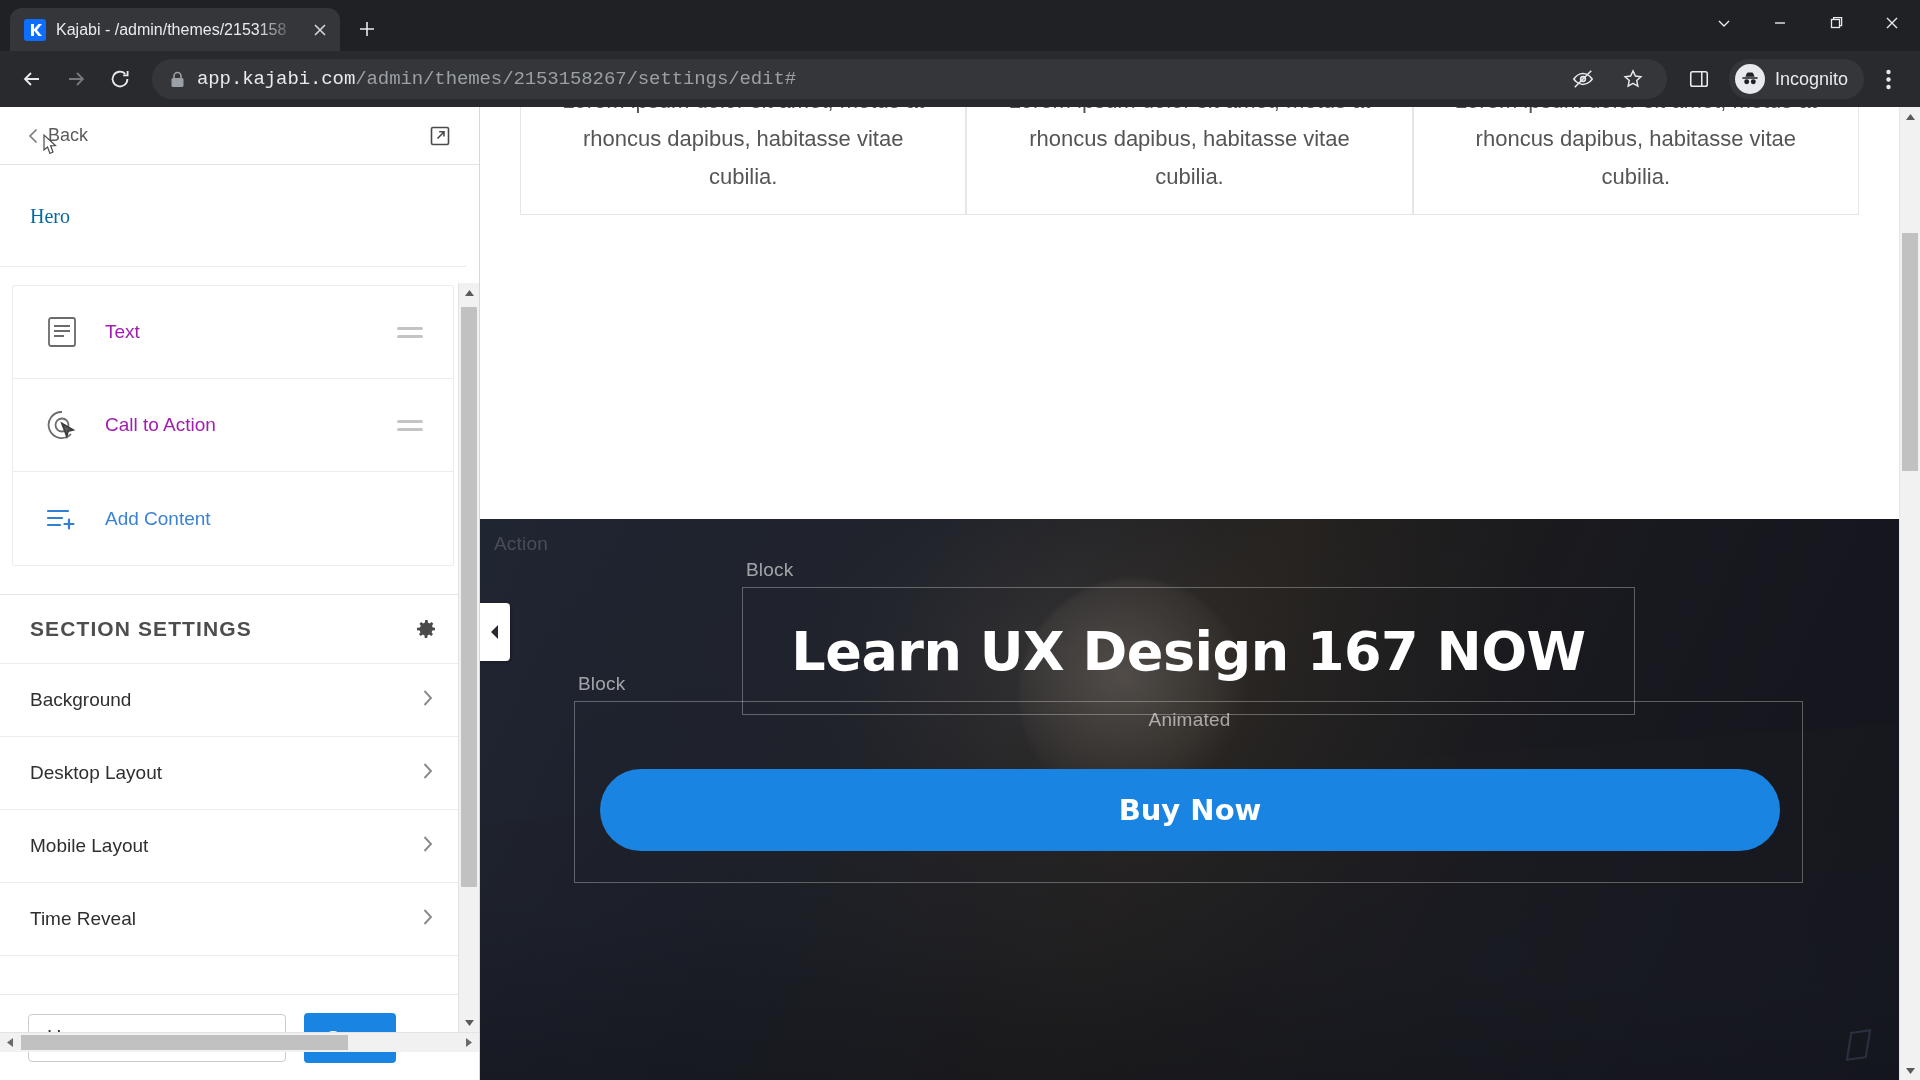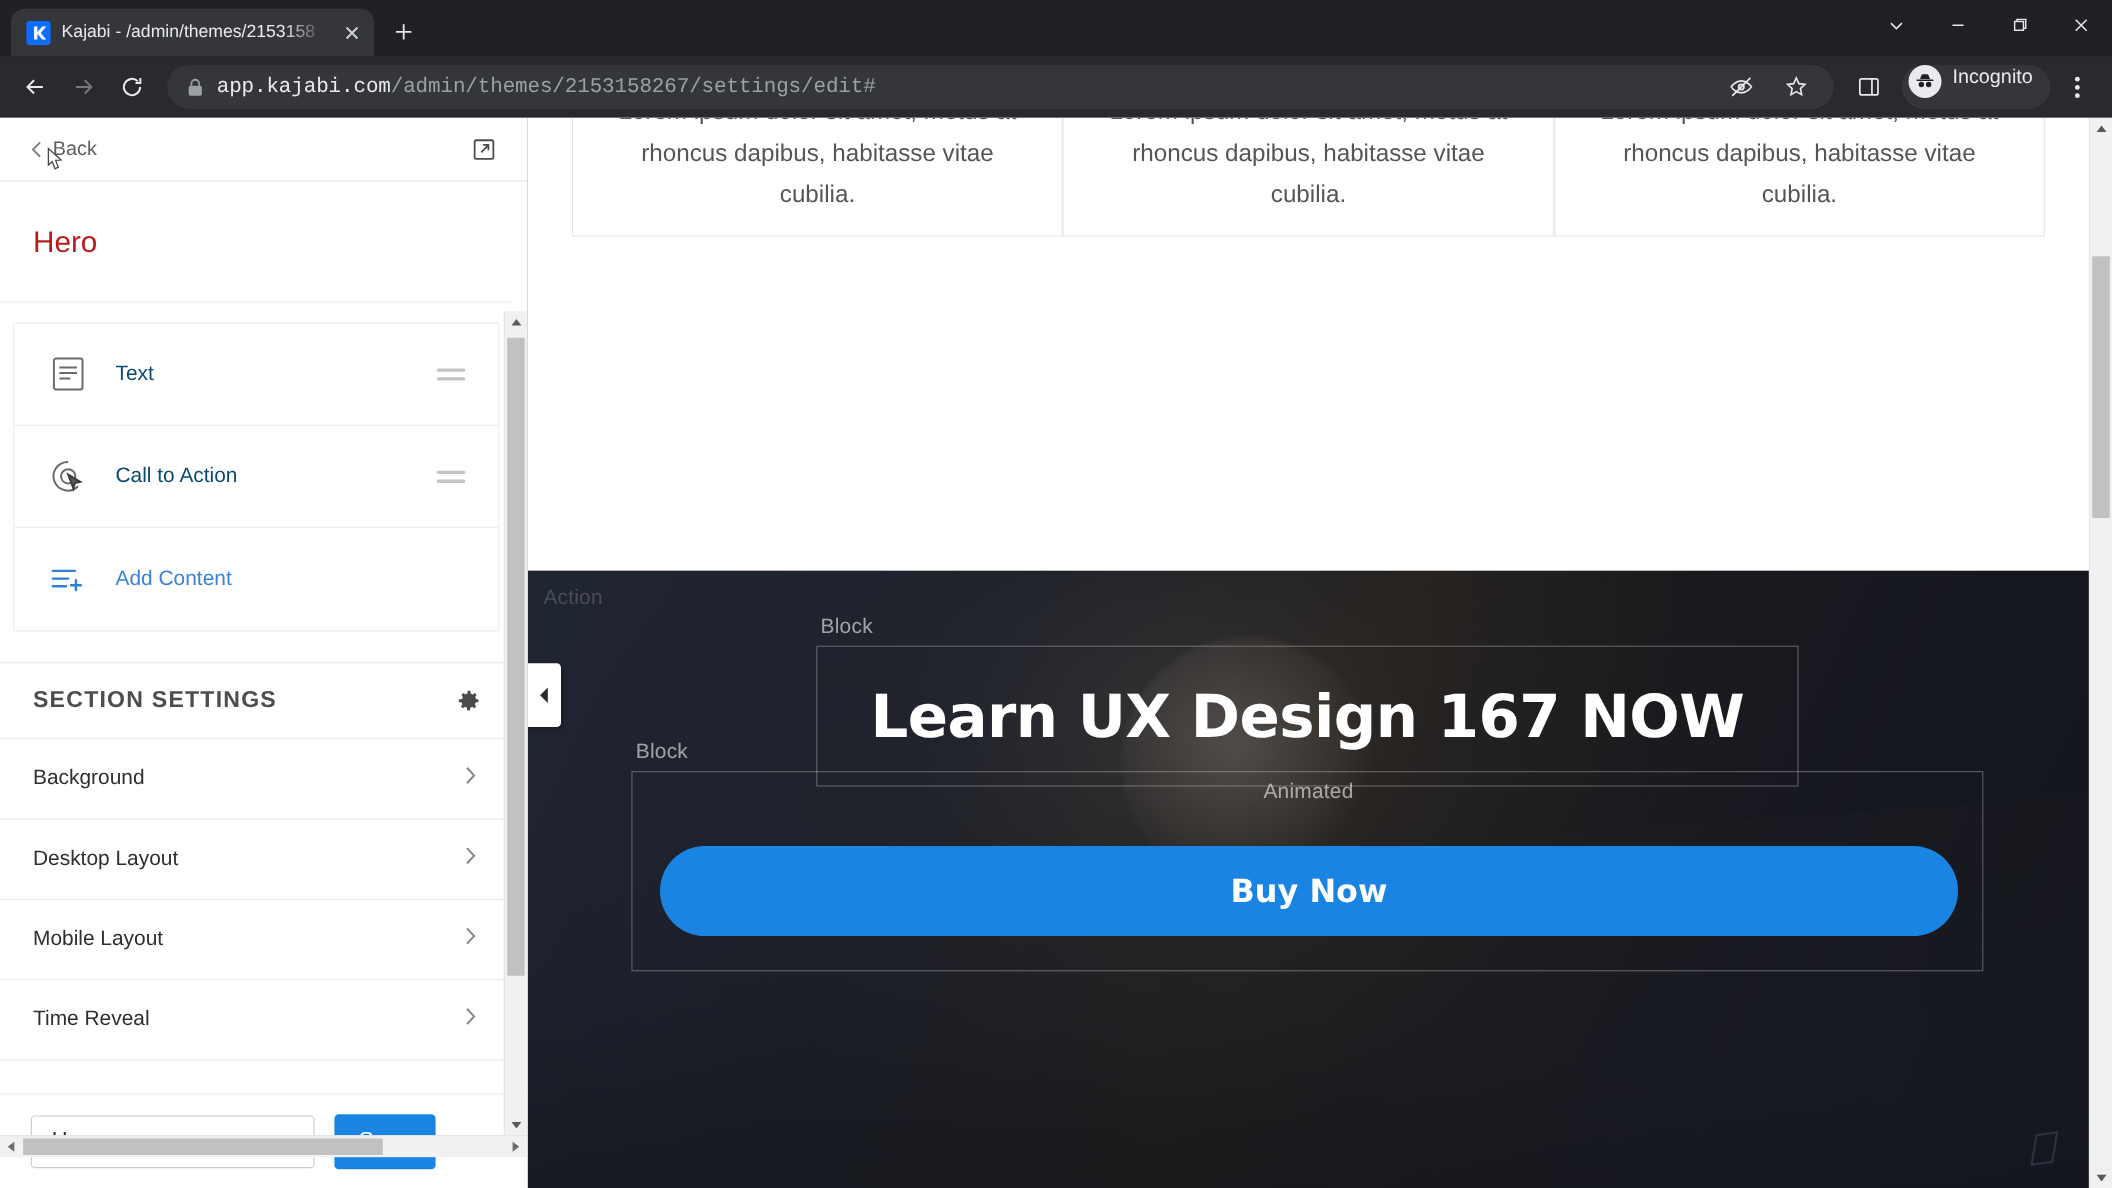--- a/index.html
+++ b/index.html
@@ -60,21 +60,21 @@
     flex: 1; height: 40px; background: #35363a; border-radius: 20px;
     display: flex; align-items: center; padding: 0 14px 0 18px; margin: 0 8px;
     gap: 12px; min-width: 0; font-family: Liberation Mono, monospace;
   }
   .omnibox .url { font-size: 19px; color: #9aa0a6; white-space: nowrap; overflow: hidden;
                   flex: 1; letter-spacing: -0.1px; }
   .omnibox .url b { color: #e8eaed; font-weight: 400; }
   .lock { color: #9aa0a6; flex: 0 0 auto; display: flex; align-items: center; }
   .omni-right { display: flex; align-items: center; gap: 10px; flex: 0 0 auto; }
   .incog-chip {
-    display: flex; align-items: flex-start; gap: 10px; height: 40px; padding: 0 16px 0 6px;
+    display: flex; align-items: center; gap: 10px; height: 40px; padding: 0 16px 0 6px;
     background: #35363a; border-radius: 20px; margin-left: 6px;
   }
   .incog-avatar { width: 30px; height: 30px; border-radius: 50%; background: #e8eaed;
                   display:flex; align-items:center; justify-content:center; flex:0 0 30px;}
   .incog-label { color: #e8eaed; font-size: 18px; }
   .kebab { width: 40px; height: 40px; display:flex; align-items:center; justify-content:center;
            color: #e8eaed; flex: 0 0 40px;}
 
   
   .viewport { flex: 1; position: relative; background: #fff; display: flex; overflow: hidden; }
@@ -88,31 +88,31 @@
     height: 58px; flex: 0 0 58px; border-bottom: 1px solid #e4e4e4;
     display: flex; align-items: center; justify-content: space-between; padding: 0 28px 0 24px;
   }
   .back { display: flex; align-items: center; gap: 4px; color: #5c5c5c; font-size: 18px; position: relative;}
   .ext-icon { color: #4a4a4a; display: flex; }
 
   .ed-scroll { flex: 1; overflow: hidden; position: relative; }
   .ed-inner { width: 466px; }
 
   .hero-title {
-    font-size: 27px; color: #b91c1c; padding: 40px 30px 38px 30px;
-    border-bottom: 1px solid #ececec; background:#fff;
+    font-size: 20px; color: #0369a1; padding: 40px 30px 38px 30px;
+    border-bottom: 1px solid #ececec; background:#fff;font-family:Liberation Serif, serif;
   }
   .content-card { margin: 18px 12px 0 12px; border: 1px solid #ececec; border-radius: 2px; background:#fff;}
   .crow {
     display: flex; align-items: center; height: 93px; padding: 0 26px 0 30px;
     border-bottom: 1px solid #ececec; gap: 24px;
   }
   .crow:last-child { border-bottom: none; }
   .crow .ic { width: 38px; flex: 0 0 38px; display: flex; align-items: center; justify-content:center; color:#6b6b6b;}
-  .crow .lbl { flex: 1; font-size: 19px; color: #0c4a6e; }
+  .crow .lbl { flex: 1; font-size: 19px; color: #a21caf; }
   .crow .lbl.link { color: #3b82d6; }
   .grip { width: 30px; flex: 0 0 30px; display:flex; flex-direction: column; gap: 5px; }
   .grip i { display:block; height: 3px; background: #c4c4c4; border-radius:2px;}
   .grip i:first-child{ width: 26px; } .grip i:last-child{ width: 26px; }
 
   .sect-head {
     margin-top: 28px; border-top: 1px solid #e4e4e4; border-bottom: 1px solid #ececec;
     height: 70px; display:flex; align-items:center; justify-content: space-between;
     padding: 0 28px 0 30px;
   }

